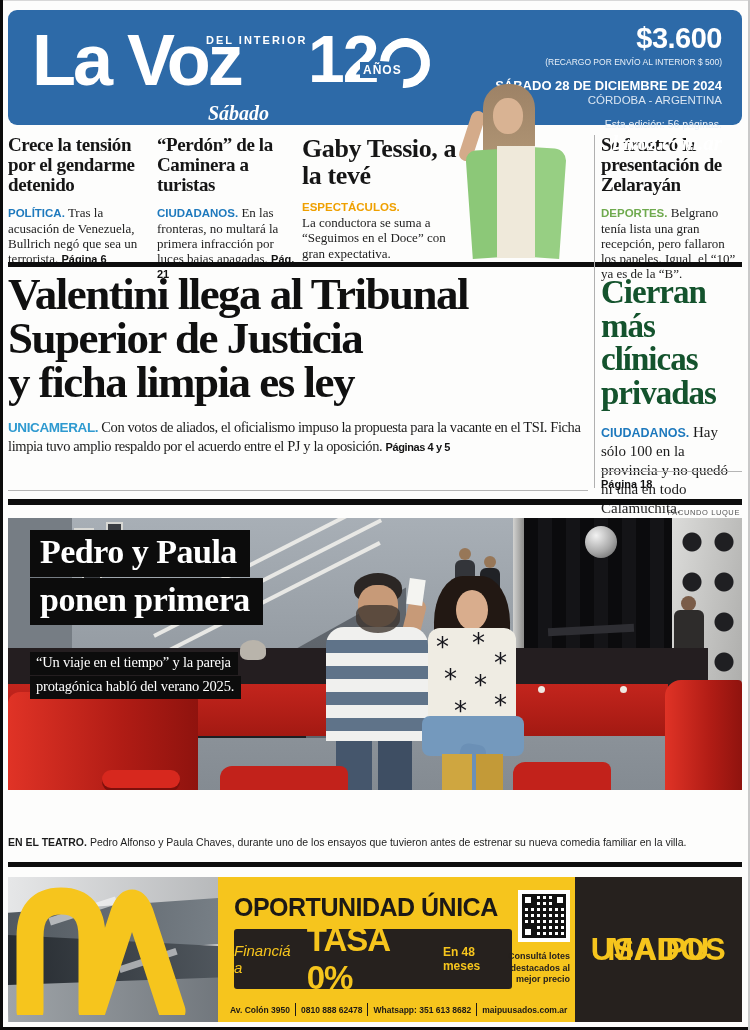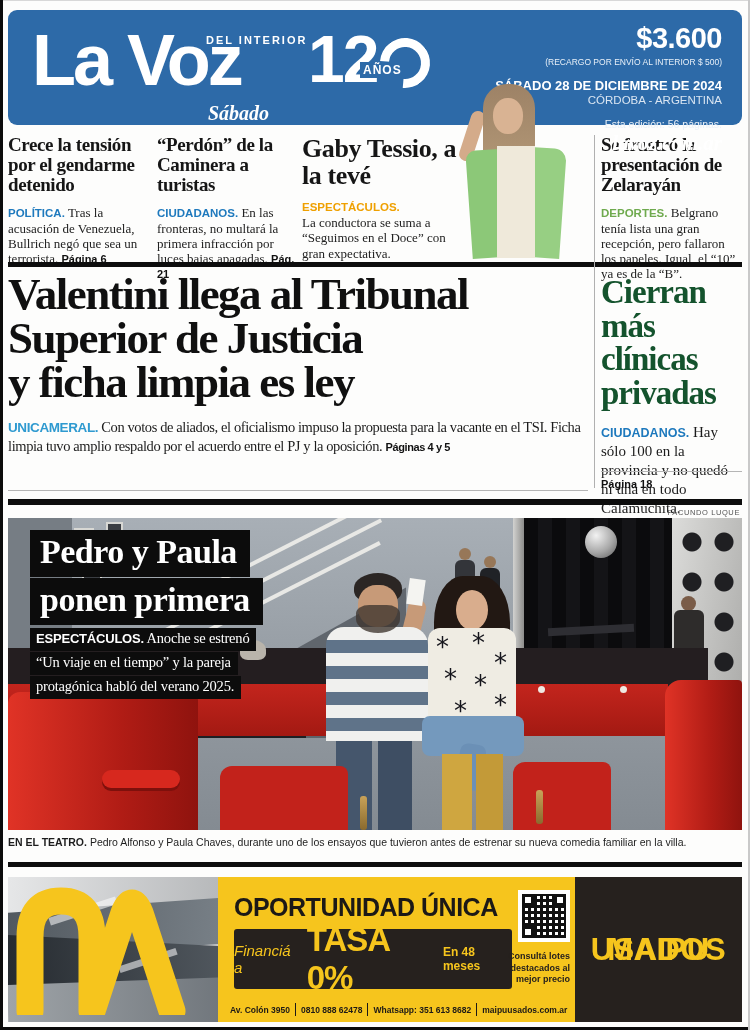--- a/index.html
+++ b/index.html
@@ -70,21 +70,21 @@
   .lead-deck { margin-top:14px; font-size:14.5px; letter-spacing:-0.4px; line-height:1.25; color:#1c1c1c; width:578px; }
   .lead-deck .kicker { font-size:13.5px; }
   .side { position:absolute; left:601px; top:276px; width:141px; }
   .side-title { font-weight:bold; font-size:33px; line-height:1.02; letter-spacing:-1px; color:#14532d; }
   .side-body { margin-top:12px; font-size:15px; line-height:1.28; color:#1c1c1c; }
   .side-body .kicker { font-size:12.5px; }
   .side-page { position:absolute; left:601px; top:478px; font-size:11px; font-weight:bold; color:#111; }
 
   
   .credit { position:absolute; right:10px; top:508px; font-size:7.5px; letter-spacing:0.6px; color:#555; }
-  .photo { position:absolute; left:8px; top:518px; width:734px; height:312px; background:linear-gradient(180deg,#a8afb6 0%,#939aa1 55%,#848b92 100%); overflow:hidden; }
+  .photo { position:absolute; left:8px; top:518px; width:734px; height:272px; background:linear-gradient(180deg,#a8afb6 0%,#939aa1 55%,#848b92 100%); overflow:hidden; }
   .photo div { position:absolute; }
   .ph-leftwall { left:0; top:0; width:64px; height:200px; background:#767d84; }
   .ph-frame { width:20px; height:26px; background:#3b3e43; border:2px solid #d8d8d4; }
   .f1{left:66px;top:10px;} .f2{left:98px;top:4px;width:17px;height:23px;} .f3{left:128px;top:34px;width:15px;height:20px;} .f4{left:74px;top:56px;}
   .ph-stairmass { left:128px; top:60px; width:270px; height:160px; background:#565c63; clip-path:polygon(0 100%,100% 6%,100% 100%); opacity:0.85; }
   .ph-rail { height:4px; background:#e8e8e5; transform:rotate(-27deg); transform-origin:left center; }
   .r1{left:150px;top:92px;width:250px;} .r2{left:146px;top:116px;width:255px;} .r3{left:142px;top:140px;width:258px;}
   .ph-understair { left:128px; top:140px; width:170px; height:80px; background:#1d1f23; }
   .ph-bgp { width:20px; height:72px; background:#33353a; border-radius:6px 6px 0 0; }
   .ph-bgp::before { content:""; position:absolute; left:4px; top:-12px; width:12px; height:12px; border-radius:50%; background:#977758; }
@@ -321,21 +321,20 @@
 
     <div class="ph-seat sL"></div>
     <div class="ph-seat sC1"></div>
     <div class="ph-seat sC2"></div>
     <div class="ph-seat sR"></div>
     <div class="ph-post po1"></div>
     <div class="ph-post po2"></div>
 
     <div class="chiprow cr1"><span class="chip chip-big serif">Pedro y Paula</span></div>
     <div class="chiprow cr2"><span class="chip chip-big serif">ponen primera</span></div>
-    <div class="chiprow cr3"><span class="chip chip-sm serif"><span class="kicker">ESPECTÁCULOS.</span> <span>Anoche se estrenó</span></span></div>
     <div class="chiprow cr4"><span class="chip chip-sm serif">“Un viaje en el tiempo” y la pareja</span></div>
     <div class="chiprow cr5"><span class="chip chip-sm serif">protagónica habló del verano 2025.</span></div>
   </div>
 
   <p class="caption"><b>EN EL TEATRO.</b> <span>Pedro Alfonso y Paula Chaves, durante uno de los ensayos que tuvieron antes de estrenar su nueva comedia familiar en la villa.</span></p>
 
   <div class="rule-thick rt3"></div>
 
   <div class="ad">
     <div class="ad-cars">

